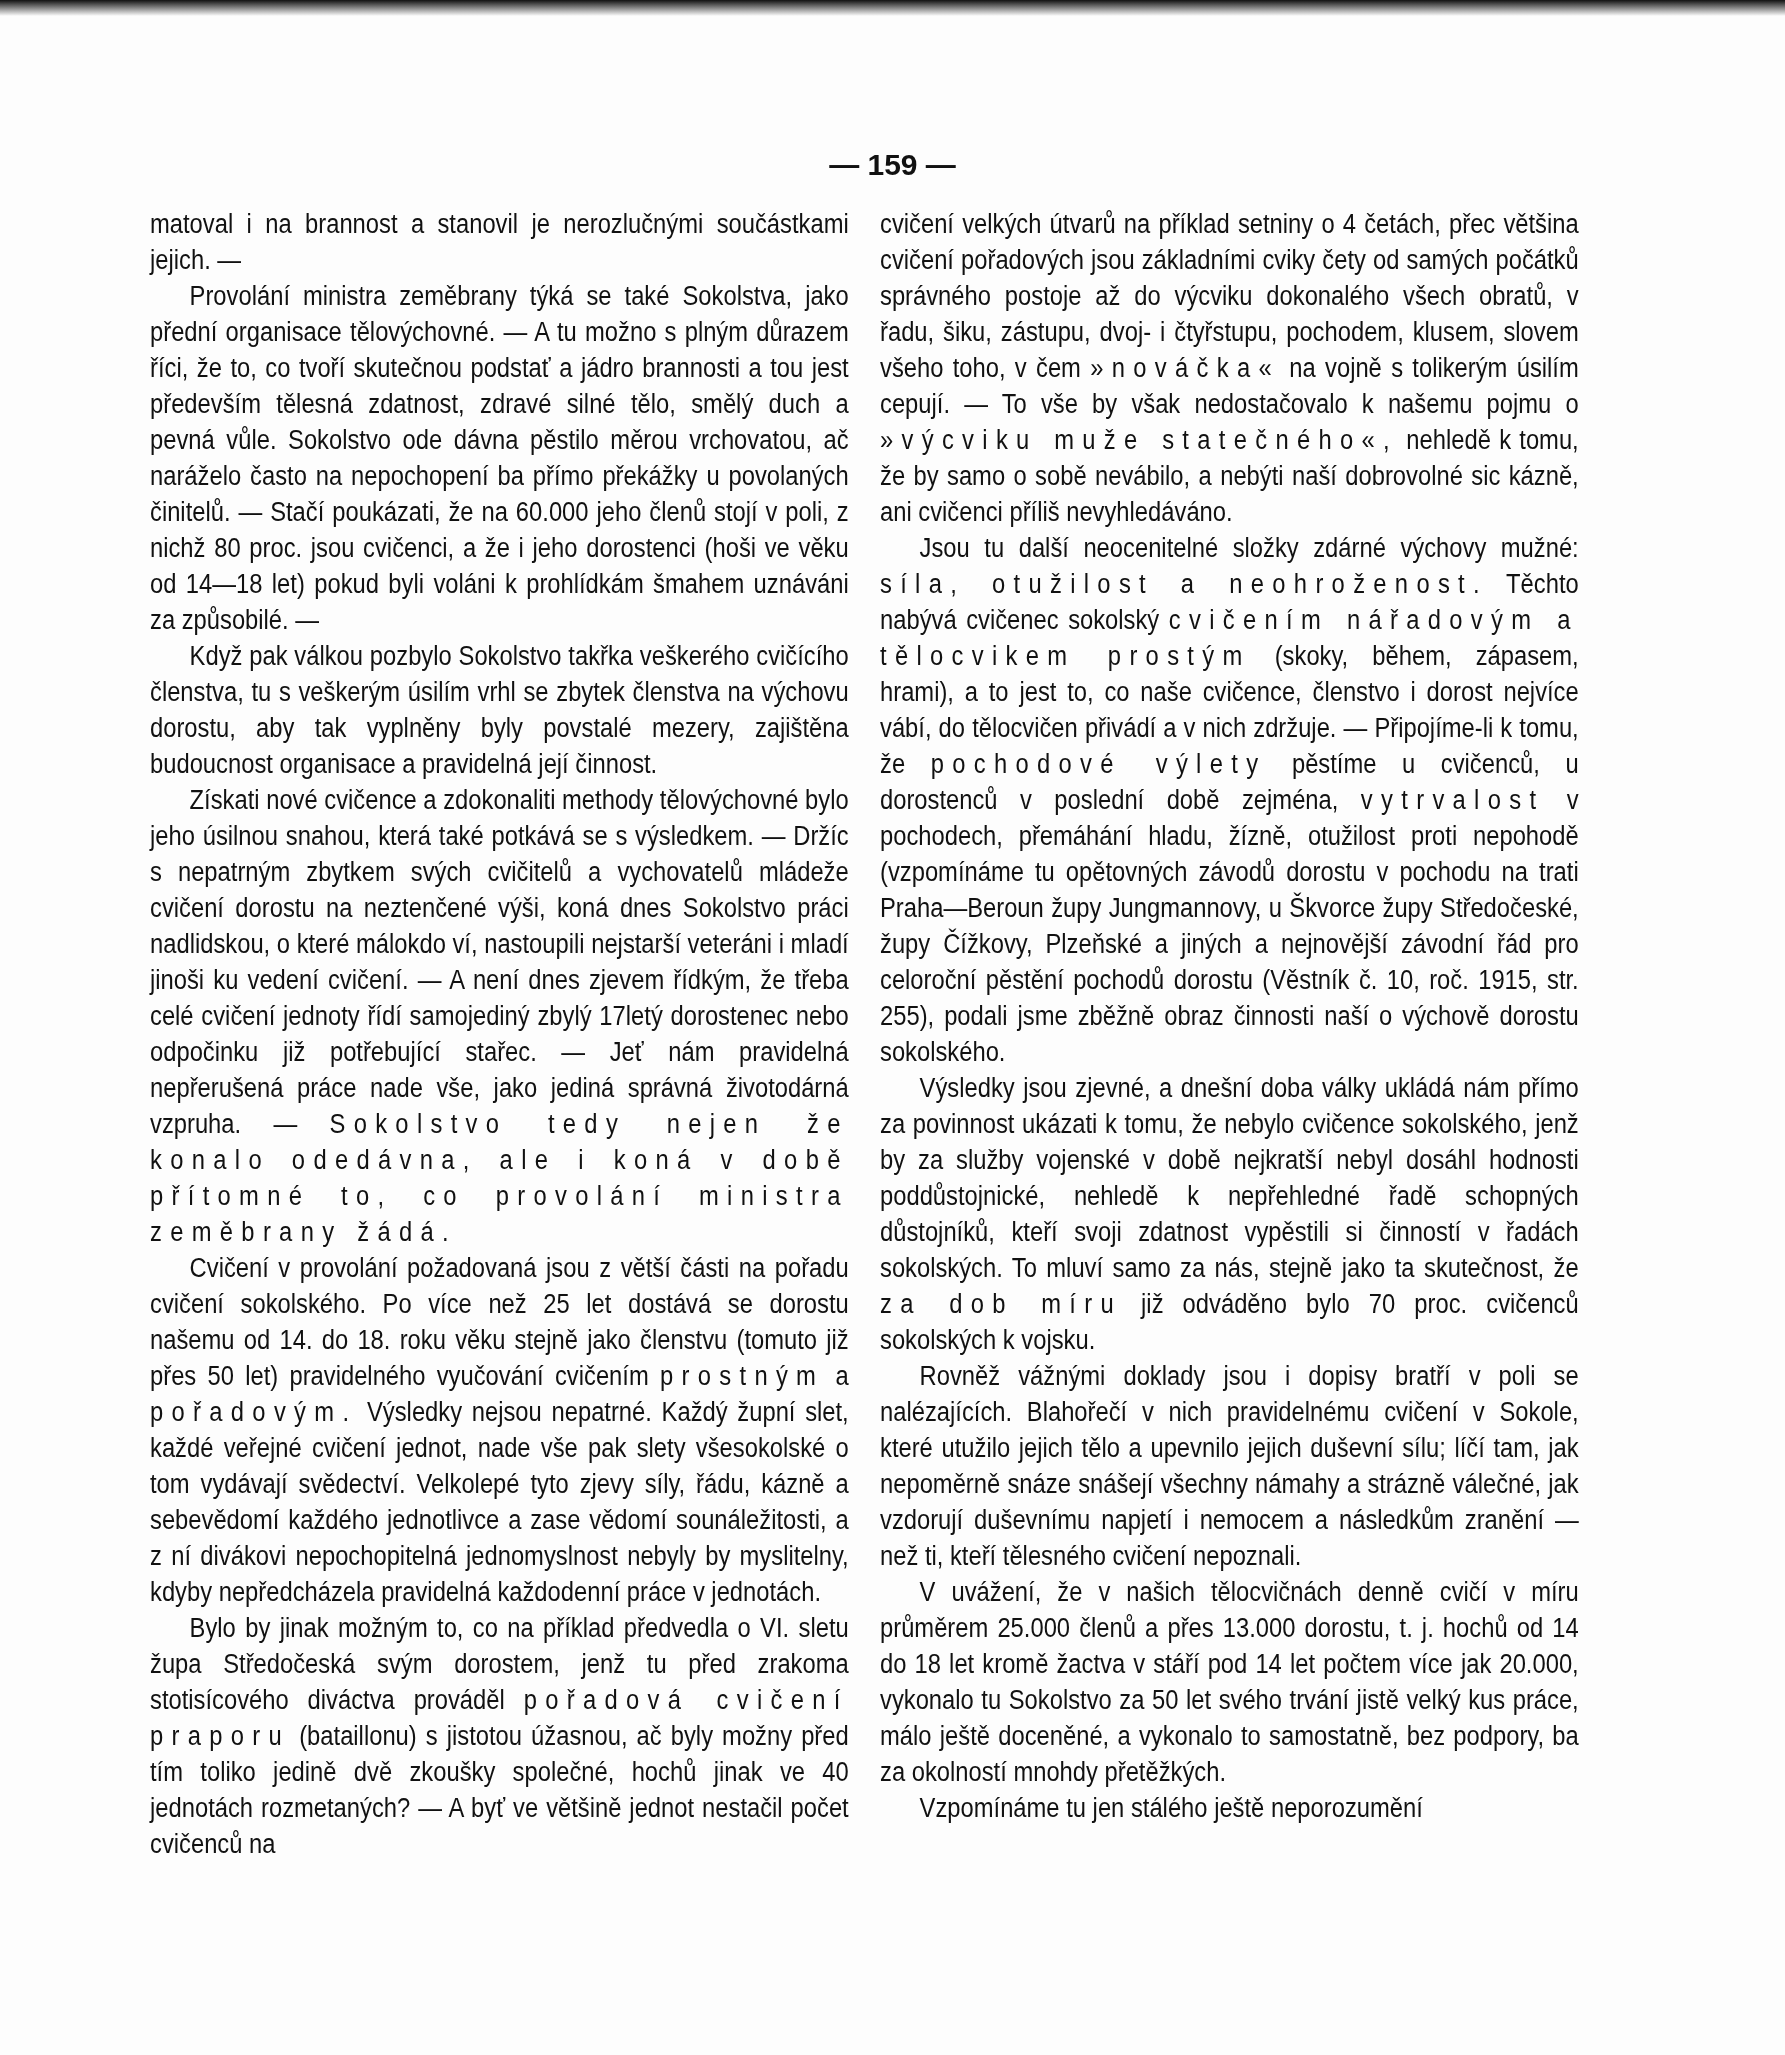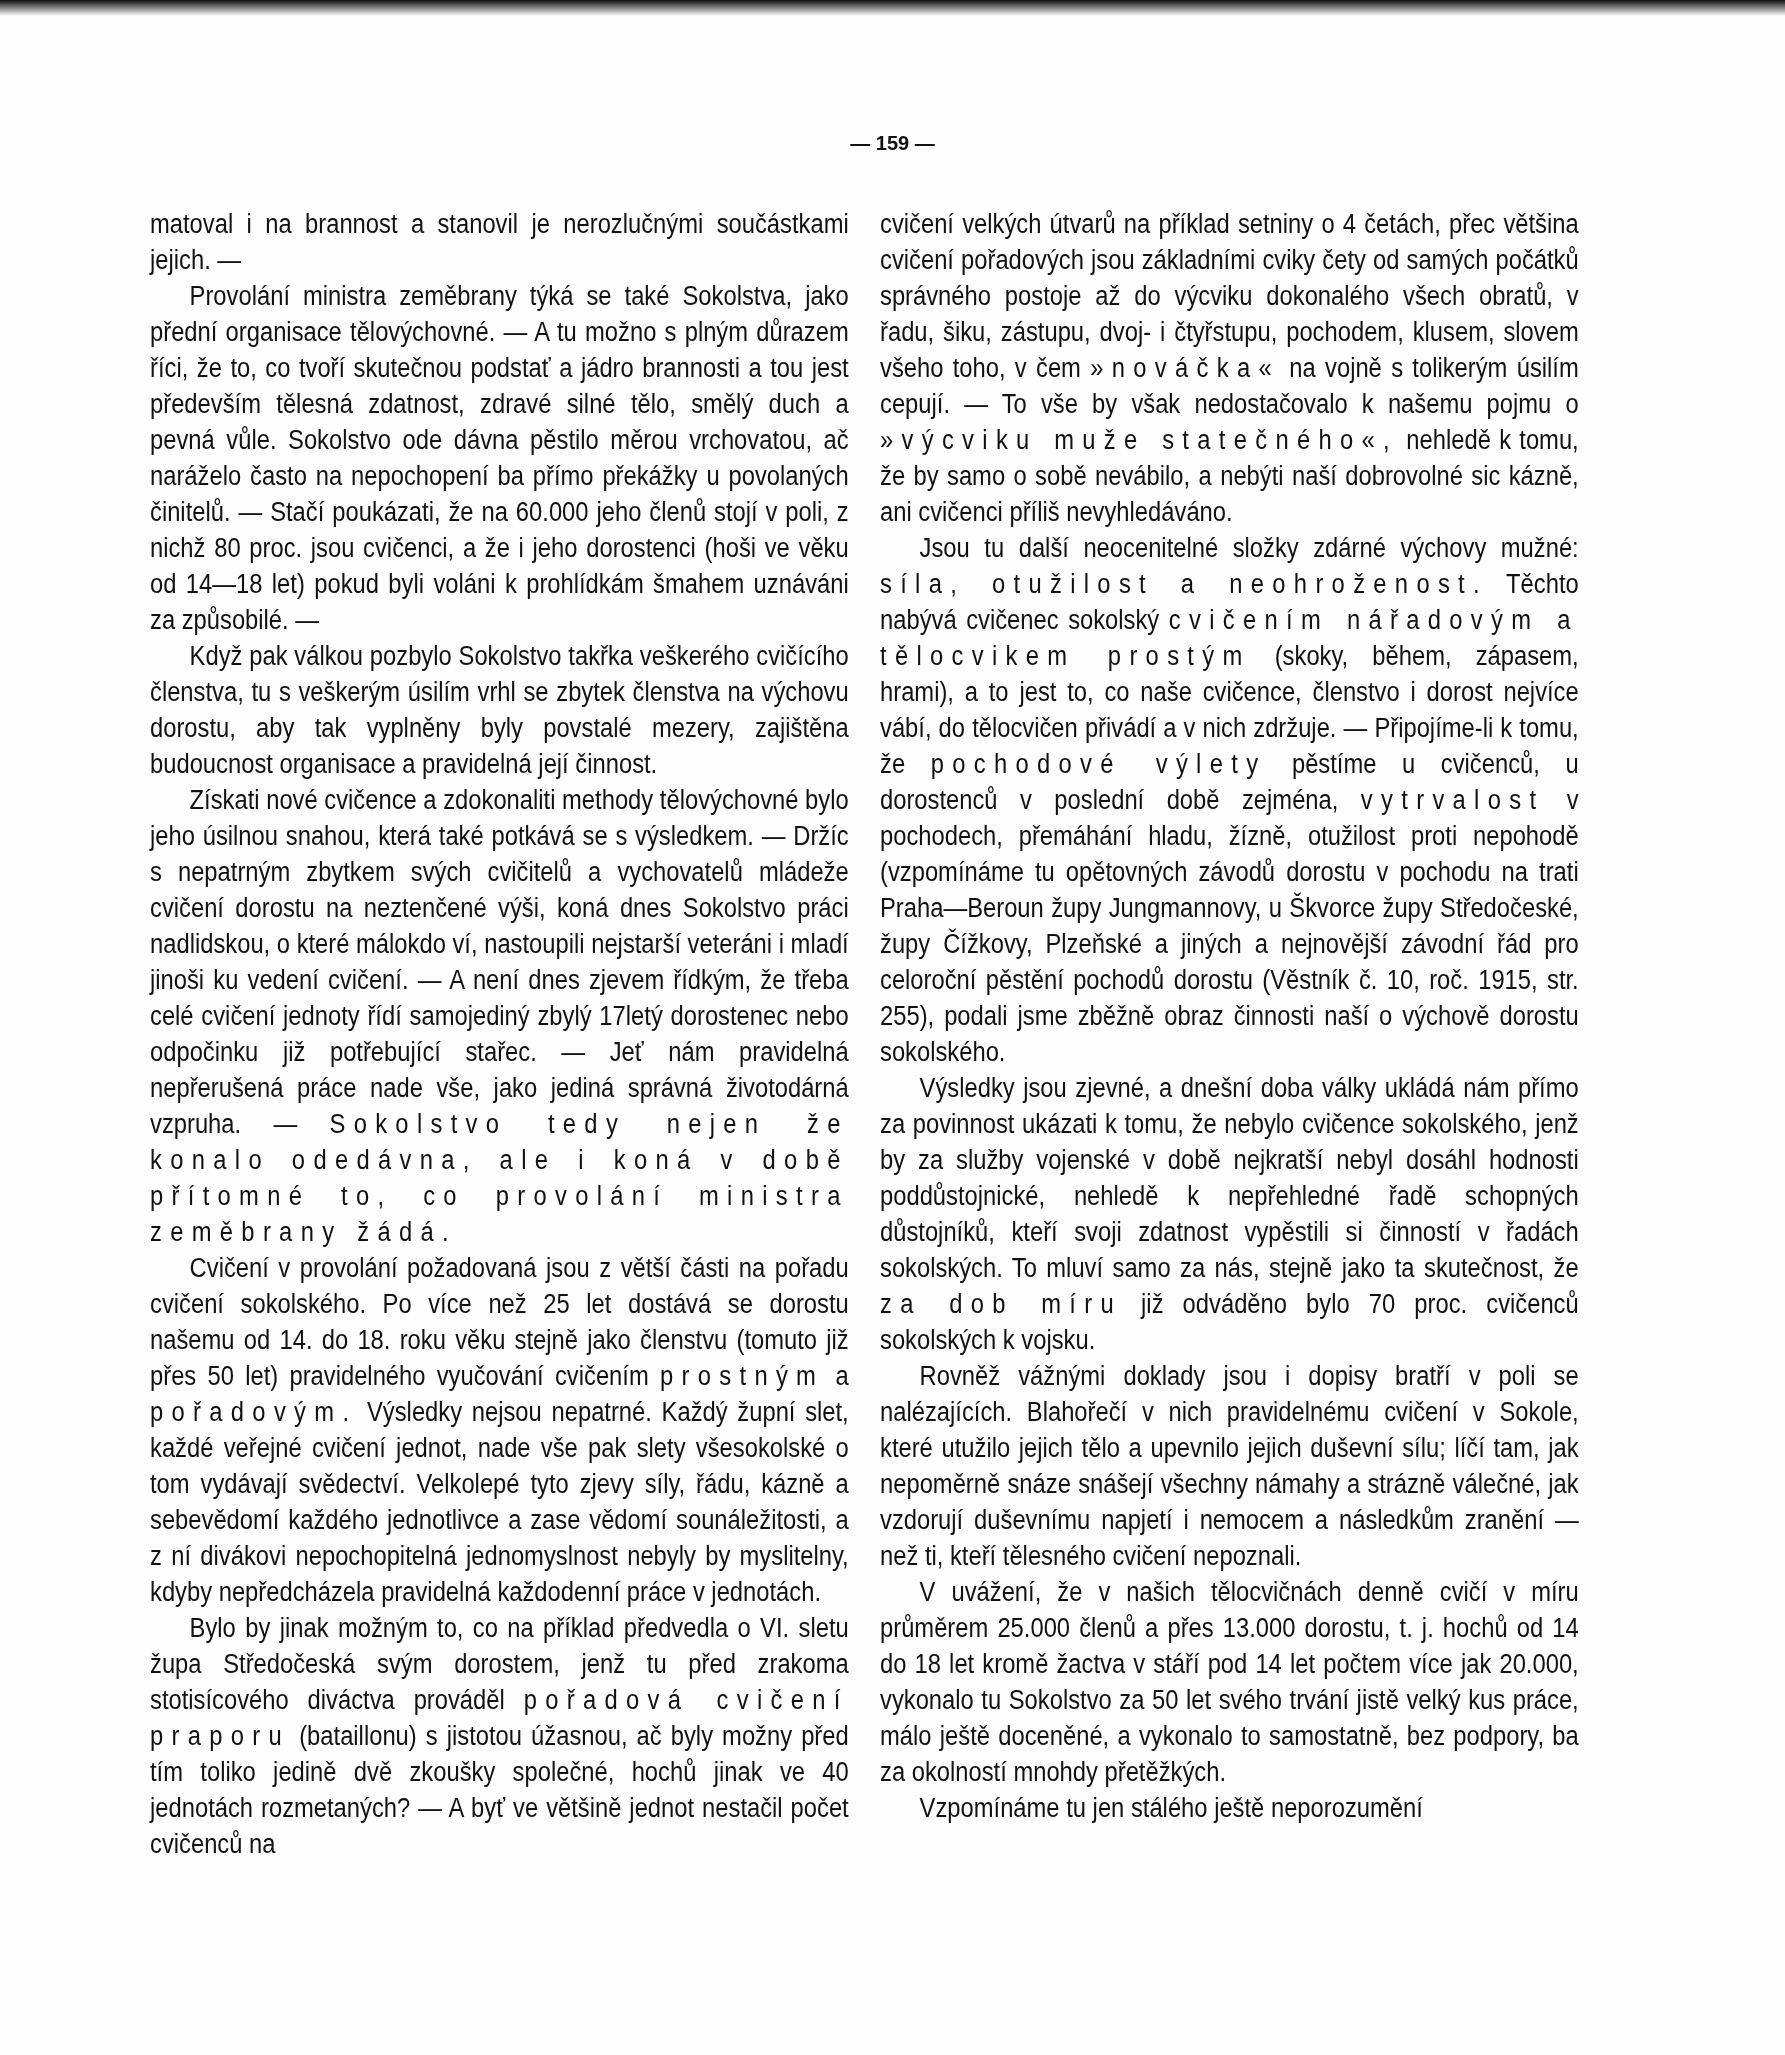--- a/index.html
+++ b/index.html
@@ -9,22 +9,22 @@
     position: relative;
     overflow: hidden;
     font-family: "Liberation Serif", "DejaVu Serif", serif;
     color: #111;
   }
   .top-shadow {
     position: absolute; left: 0; top: 0; width: 1785px; height: 16.4px;
     background: linear-gradient(#111, #fdfdfd);
   }
   .page-number {
-    position: absolute; top: 132px; left: 0; width: 1785px;
-    text-align: center; font-size: 20px; font-weight: bold;
+    position: absolute; top: 148px; left: 0; width: 1785px;
+    text-align: center; font-size: 30px; font-weight: bold;
     font-family: "Liberation Sans Narrow", "Liberation Sans", sans-serif;
   }
   .column {
     position: absolute; top: 206px; width: 699px;
     font-size: 27px; line-height: 36px;
     text-align: justify;
     font-family: "Liberation Sans", "DejaVu Sans", sans-serif;
     transform: scaleX(0.88);
     transform-origin: left top;
   }

